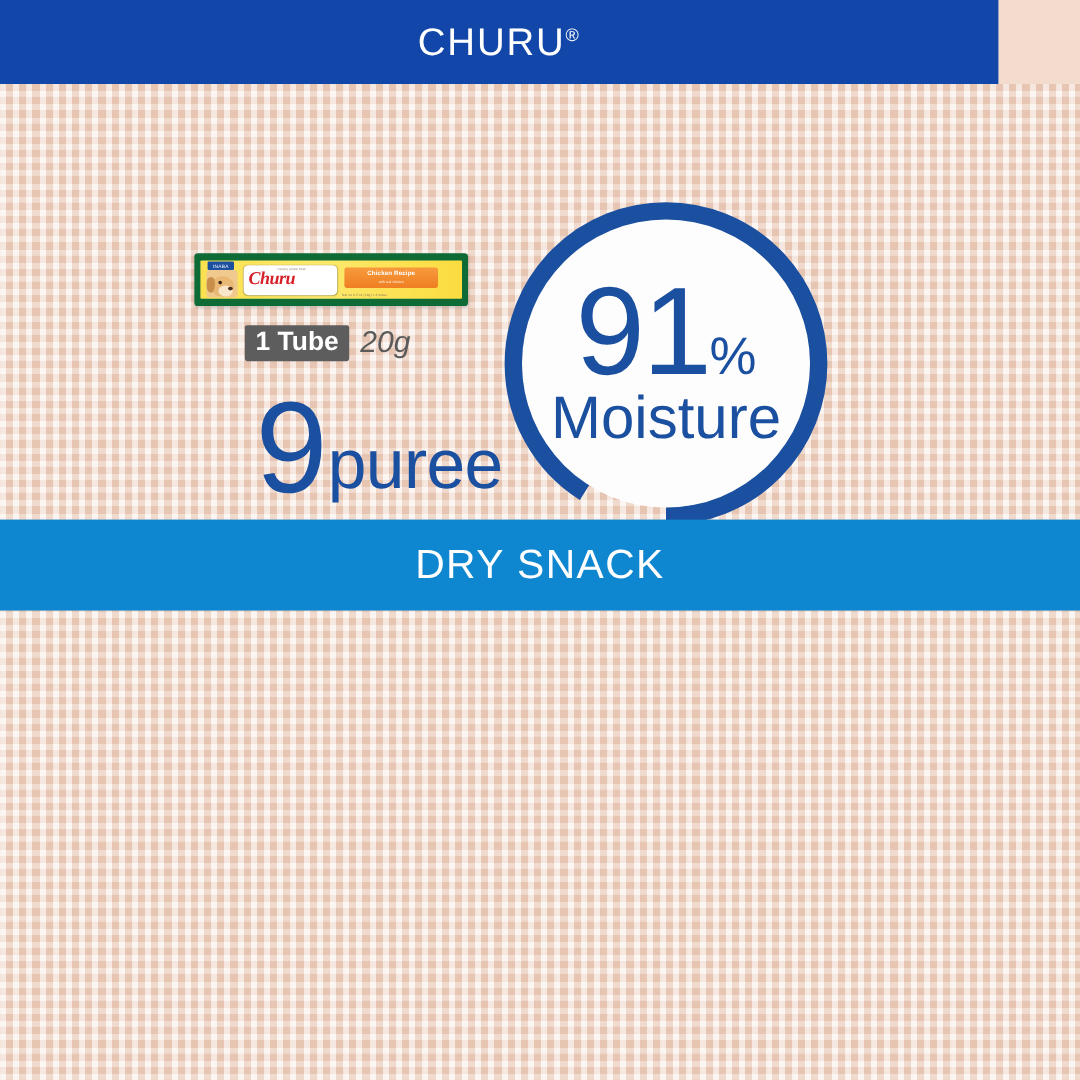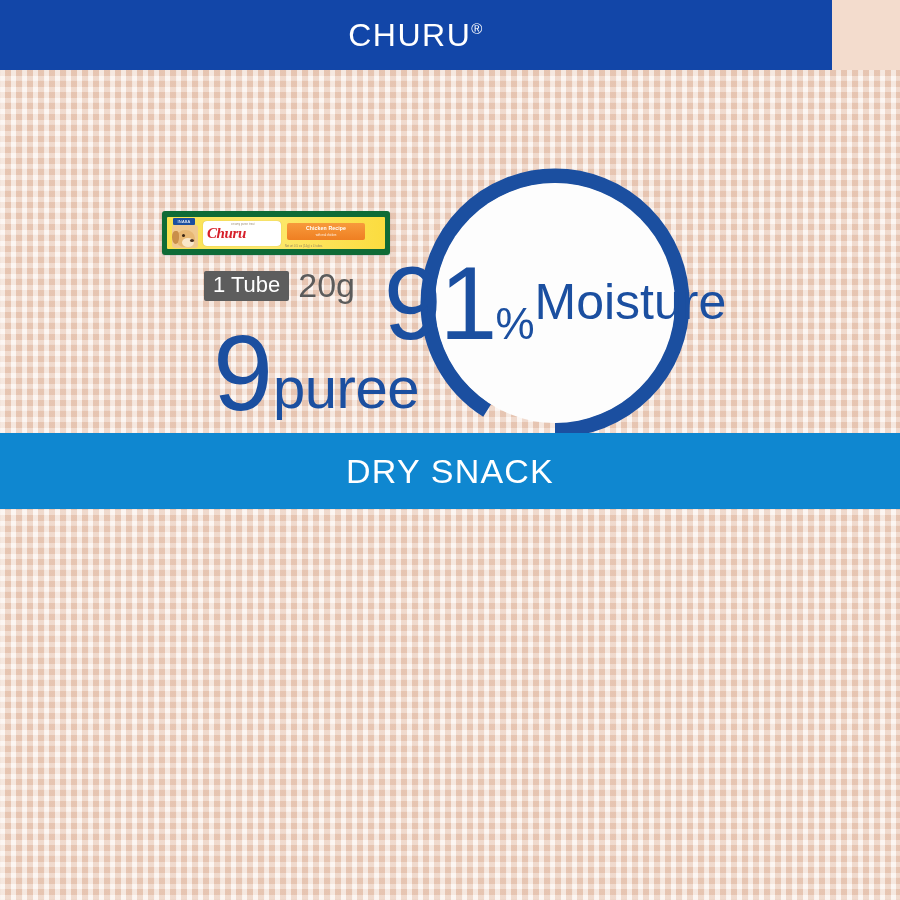--- a/index.html
+++ b/index.html
@@ -119,38 +119,38 @@
     font-size:2.6px; color:#8a7a5e; letter-spacing:.15px;
   }
 
   
   #tube-meta {
     position:absolute; left:204px; top:199px;
     display:flex; align-items:center; gap:9px;
   }
   #tube-meta .badge {
     background:#5d5d5d; color:#fff; font-size:22px;
-    padding:1px 9px 3px; border-radius:2px; line-height:26px;
-  }
-  #tube-meta .grams { color:#5b5b5b; font-size:34px; line-height:33px; }
+    padding:1px 9px 3px; border-radius:2px; line-height:26px;font-weight:bold;
+  }
+  #tube-meta .grams { color:#5b5b5b; font-size:25px; line-height:33px;font-style:italic; }
 
   
   .kcal { position:absolute; display:flex; align-items:flex-end; }
   #kcal-wet { left:213px; top:255px; color:#1b4fa0; }
   #kcal-wet .num  { font-size:108px; line-height:96px; font-weight:400; }
   #kcal-wet .unit { font-size:58px; line-height:58px; padding-bottom:4px; letter-spacing:-.5px; }
 
   
   .ring { position:absolute; }
   .ring .face {
     position:absolute; border-radius:50%; background:#fdfdfd;
   }
   .ring .txt {
     position:absolute; inset:0;
-    display:flex; flex-direction:row;
+    display:flex; flex-direction:column;
     align-items:center; justify-content:center;
   }
   .ring .row { display:flex; align-items:baseline; }
 
   #ring-wet { left:420px; top:98px; width:270px; height:270px; }
   #ring-wet .face { inset:15px; }
   #ring-wet .txt { color:#1b4fa0; }
   #ring-wet .pct  { font-size:104px; line-height:92px; letter-spacing:-2px; }
   #ring-wet .sym  { font-size:44px; line-height:44px; }
   #ring-wet .lbl  { font-size:50px; line-height:54px; margin-top:-2px; }

